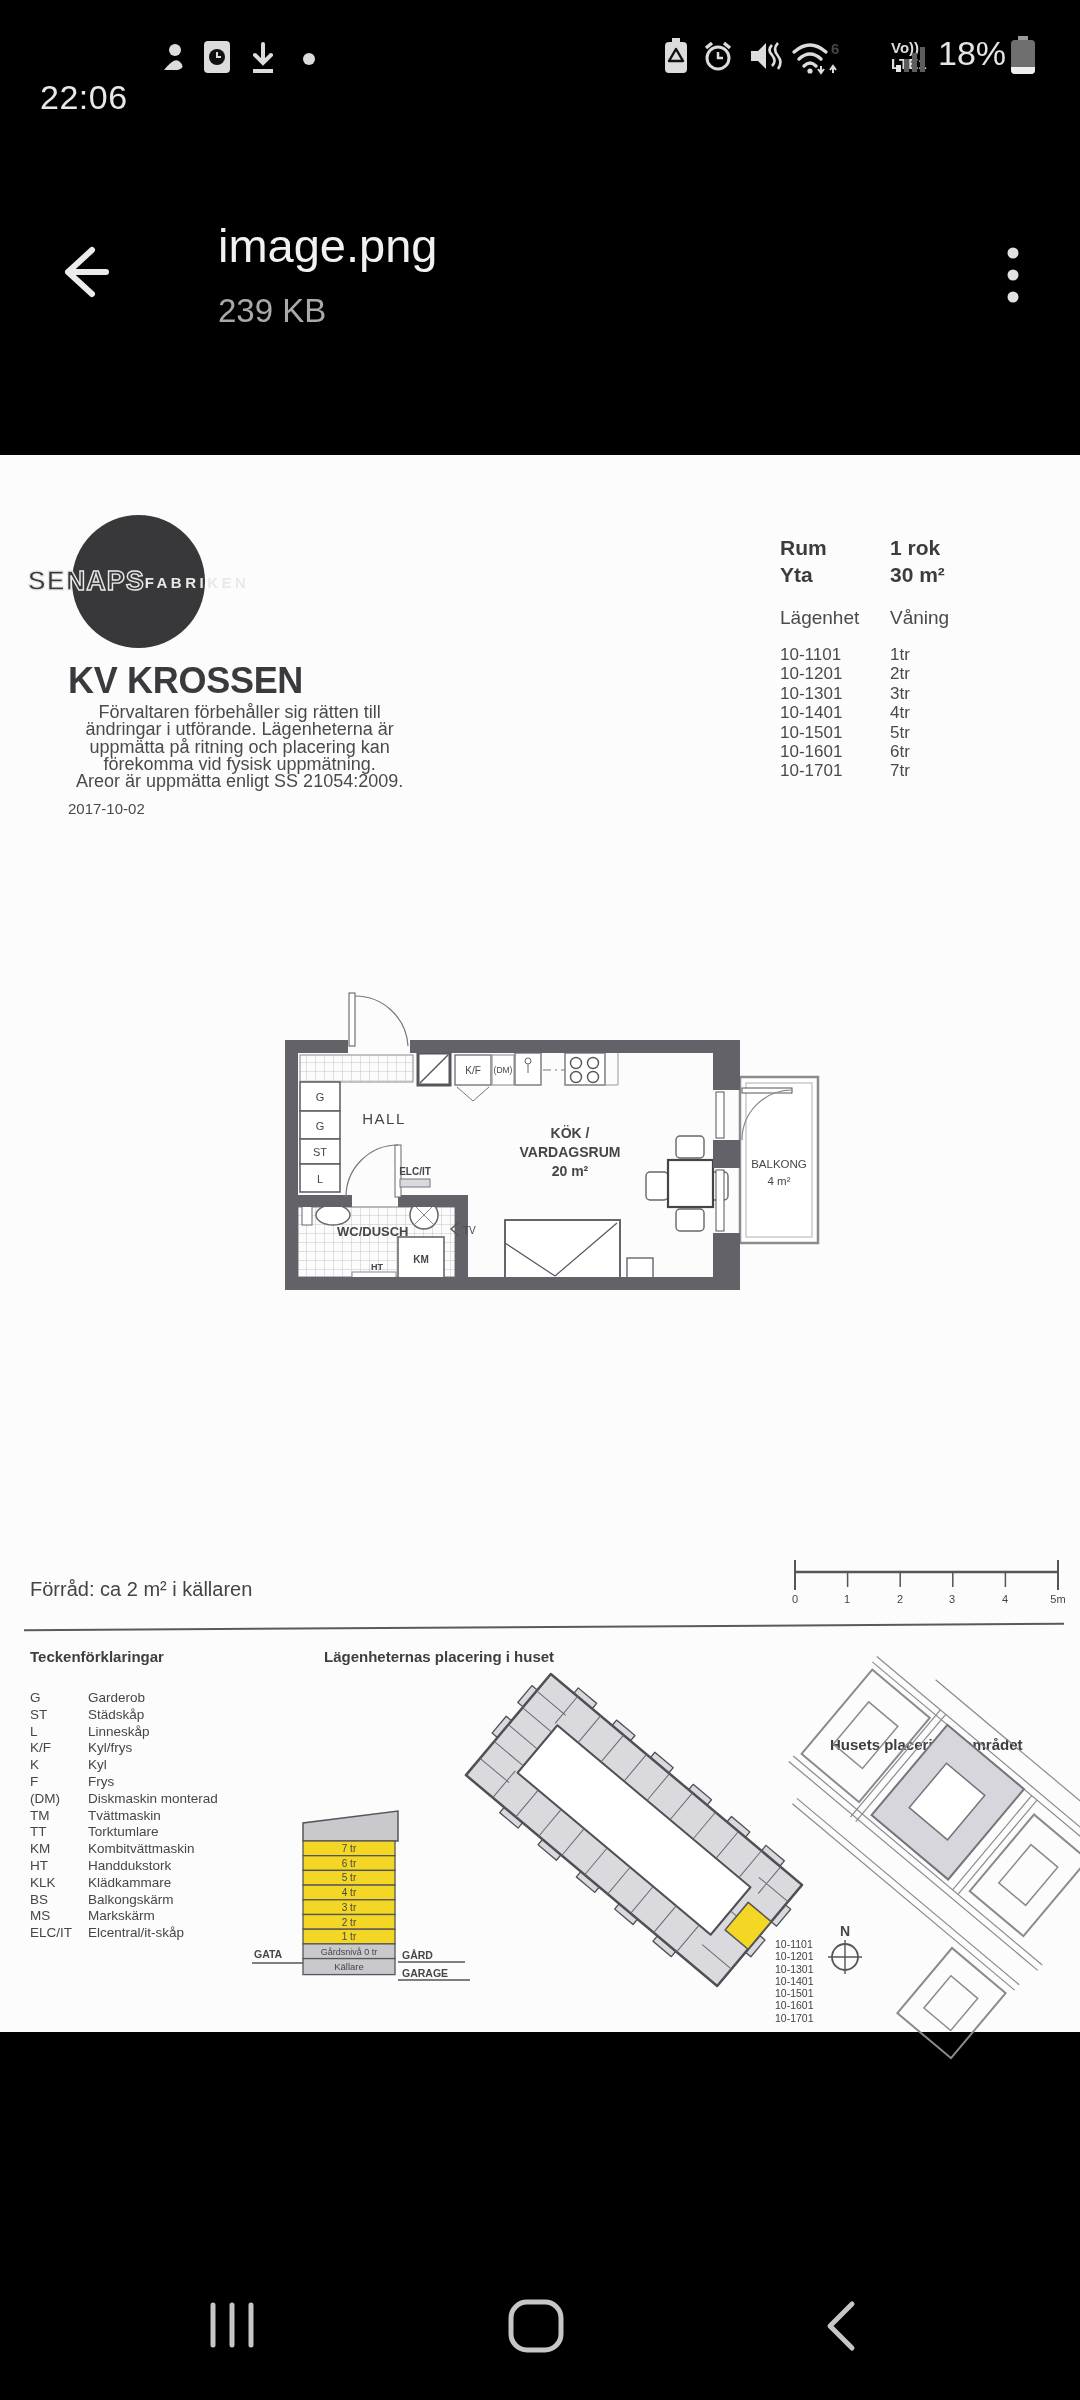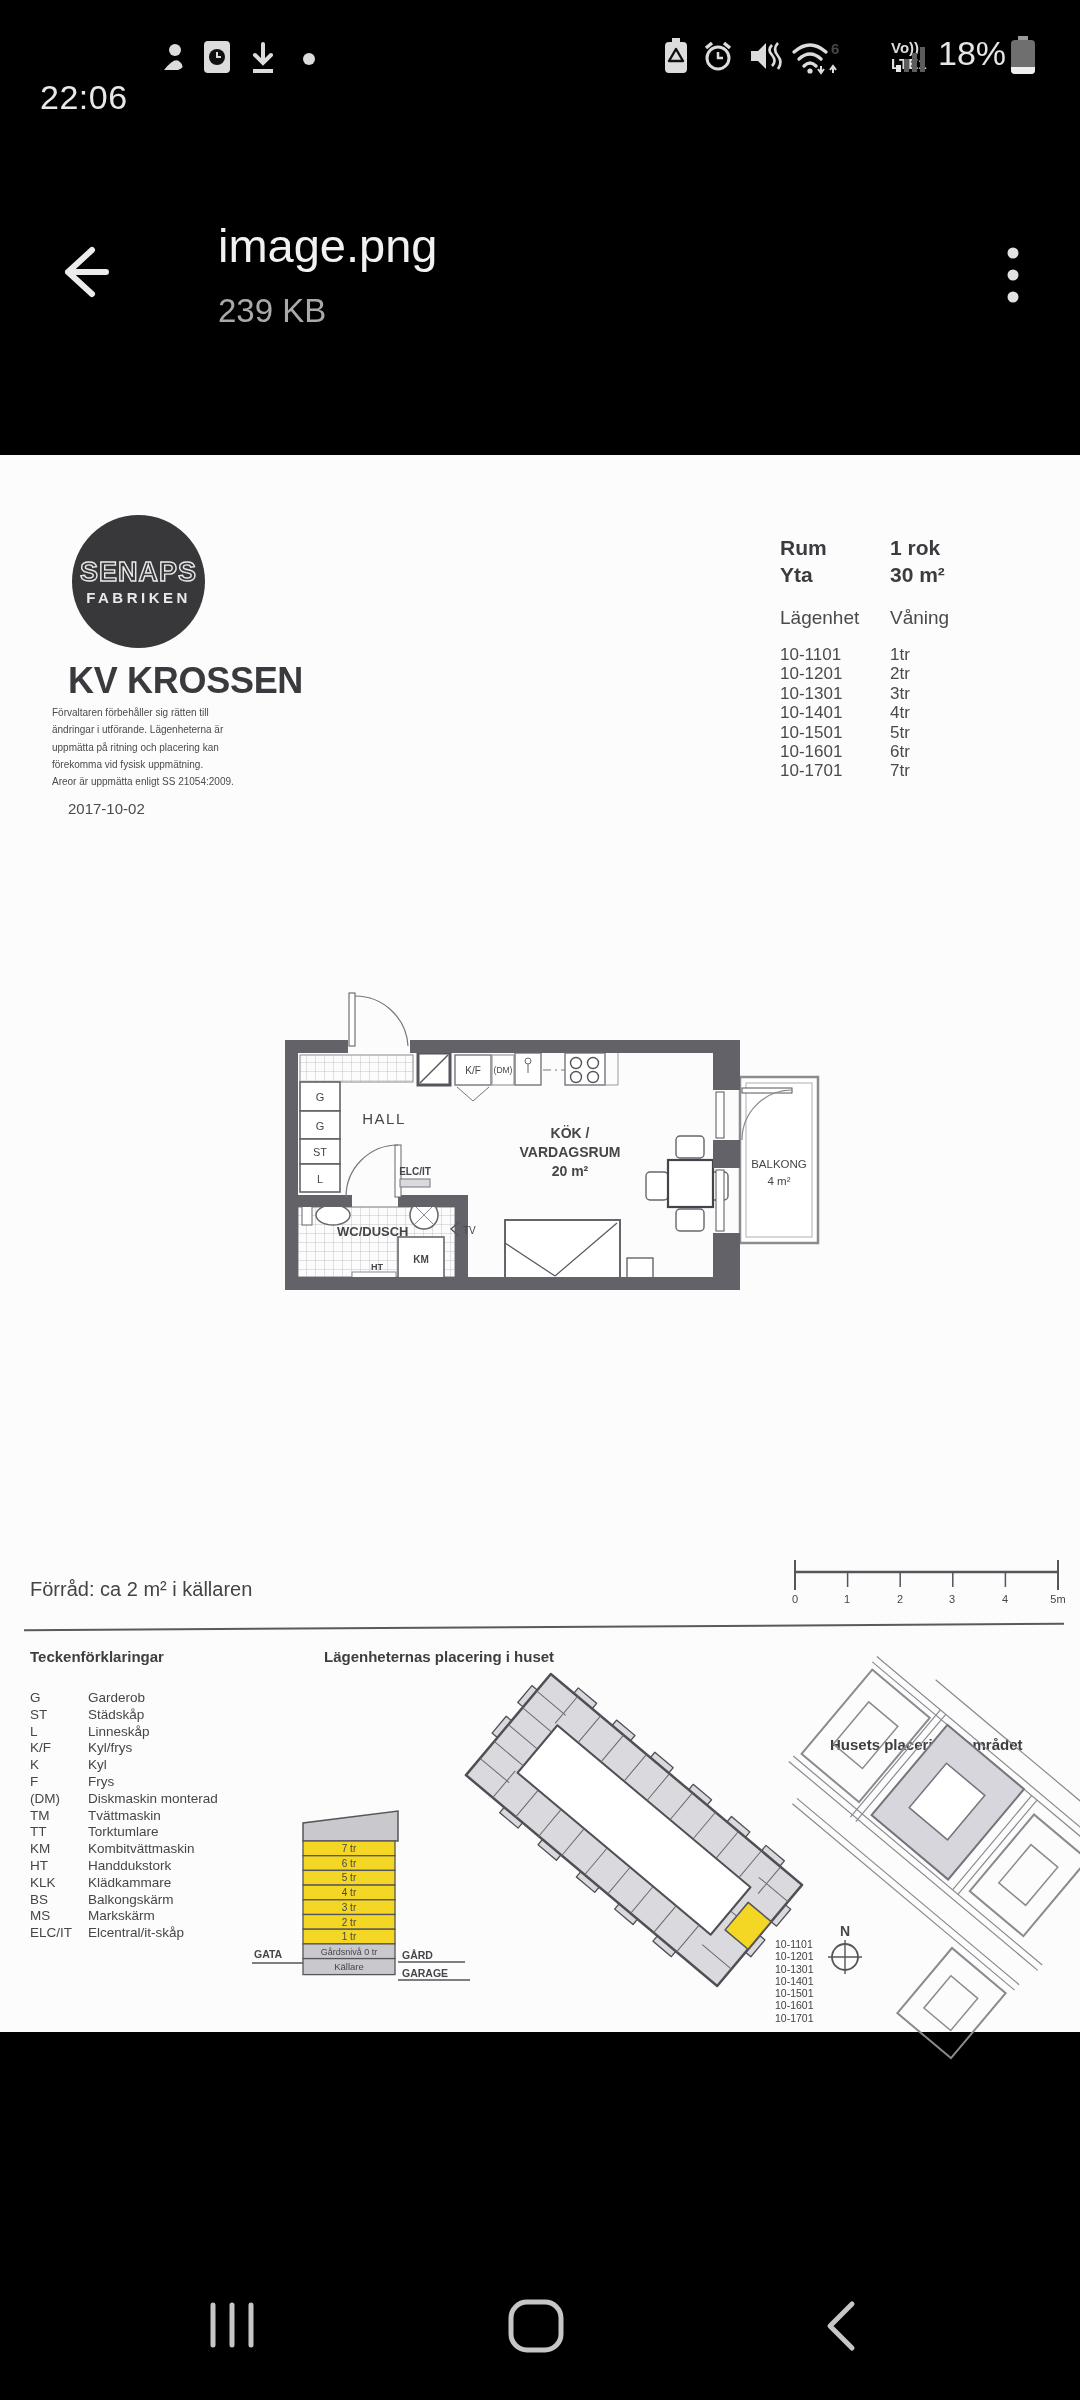--- a/index.html
+++ b/index.html
@@ -9,26 +9,26 @@
   
   .status-bar{left:0;top:0;width:1080px;height:78px;color:#e8e8e8;}
   .sb-time{left:40px;top:34px;font-size:34px;font-weight:500;letter-spacing:.5px;margin-top:44px;}
   .sb-txt{font-size:15px;font-weight:700;line-height:16px;color:#dcdcdc;}
   
   .hdr-title{left:218px;top:118px;font-size:47px;color:#f1f1f1;font-weight:400;}
   .hdr-sub{left:218px;top:192px;font-size:33px;color:#a9a9a9;font-weight:400;}
   
   .page{left:0;top:455px;width:1080px;height:1577px;background:#fcfcfc;}
   .logo{left:72px;top:515px;width:133px;height:133px;border-radius:50%;background:#38383a;
-        display:flex;flex-direction:column;align-items:center;justify-content:center;}
+        display:flex;flex-direction:row;align-items:center;justify-content:center;}
   .logo-top{font-size:27px;font-weight:700;letter-spacing:1px;color:#38383a;
             -webkit-text-stroke:1.4px #e9e9e9;}
   .logo-bot{font-size:15px;font-weight:700;letter-spacing:3.5px;color:#e9e9e9;margin-top:1px;}
   .proj-title{left:68px;top:660px;font-size:36px;font-weight:700;color:#3a3a3e;letter-spacing:-.3px;}
-  .disclaimer{left:52px;top:704px;font-size:10px;line-height:17.3px;color:#4a4a4e;}
+  .disclaimer{left:76px;top:704px;font-size:18px;line-height:17.3px;color:#4a4a4e;text-align:center;}
   .doc-date{left:68px;top:800px;font-size:15px;color:#4a4a4e;}
   .tbl-lab{font-size:21px;font-weight:700;color:#3c3c40;}
   .tbl-sub{font-size:19px;color:#4a4a4e;text-align:center;}
   .tbl-row{font-size:17px;line-height:19.4px;color:#4a4a4e;}
   .storage{left:30px;top:1578px;font-size:20px;color:#444448;}
   .divider{left:24px;top:1626px;width:1040px;height:2px;background:#5a5a5e;transform:rotate(-.35deg);}
   .sec-h{font-size:15px;font-weight:700;color:#3e3e42;}
   .legend{left:30px;top:1690px;font-size:13.5px;line-height:16.8px;color:#46464a;}
   .legend .row{display:flex;}
   .legend .ab{width:58px;}

